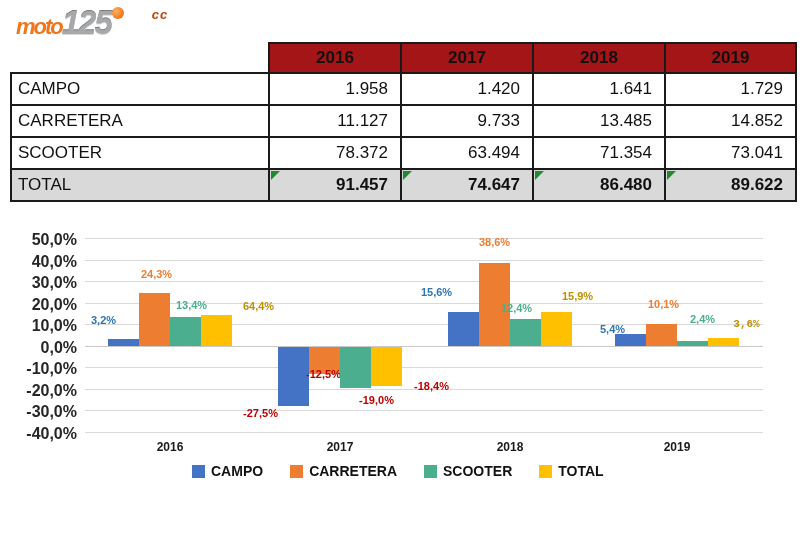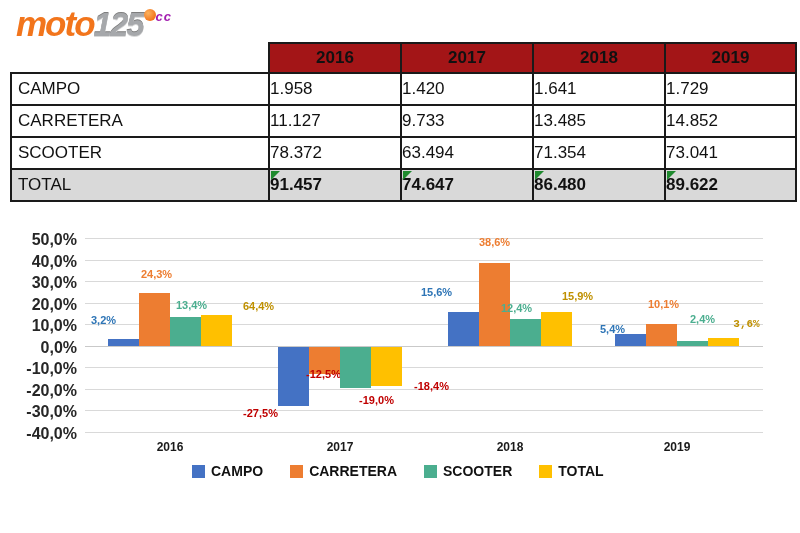--- a/index.html
+++ b/index.html
@@ -2,41 +2,41 @@
 <html><head>
 <meta charset="utf-8">
 <style>
   * { margin:0; padding:0; box-sizing:border-box; }
   html,body { width:800px; height:533px; background:#ffffff; overflow:hidden;
               font-family:"Liberation Sans", sans-serif; }
   #page { position:relative; width:800px; height:533px; background:#fff; }
 
   
   .logo { position:absolute; left:16px; top:4px; font-style:italic; white-space:nowrap; }
-  .lg-moto { font-size:35px; font-weight:bold; color:#F2751C; letter-spacing:-2px; }
+  .lg-moto { font-size:22px; font-weight:bold; color:#F2751C; letter-spacing:-2px; }
   .lg-125  { font-size:33px; font-weight:bold; color:#A6A8AB; letter-spacing:-2px;
              text-shadow:0 1px 0 #d8d8d8, 0 -1px 0 #7e7e7e; }
   .lg-dot  { display:inline-block; width:12px; height:12px; border-radius:50%;
              background:radial-gradient(circle at 35% 35%, #FCB25E, #F2751C 70%);
              position:relative; top:-15px; margin-left:1px; }
-  .lg-cc   { font-size:13px; font-weight:bold; color:#a21caf; position:relative;
-             top:-15px; letter-spacing:1px; }
+  .lg-cc   { font-size:13px; font-weight:bold; color:#c2410c; position:relative;
+             top:-15px; letter-spacing:1px;margin-left:28px; }
 
   
   table.tbl { position:absolute; left:10px; top:42px; width:785px;
               border-collapse:collapse; table-layout:fixed; }
   table.tbl td { border:2px solid #1a1a1a; font-size:17px; color:#111;
                  overflow:hidden; white-space:nowrap; }
   td.ghost { border:none !important; background:#fff; }
   tr.hrow td { height:30px; }
   tr.brow td, tr.trow td { height:32px; }
   td.hd  { background:#A31517; color:#fff; font-weight:bold; text-align:center;
            font-size:17px; }
   td.lbl { text-align:left; padding-left:6px; font-size:18px; }
-  td.num { padding-right:12px; }
+  td.num { text-align:right; padding-right:12px; }
   tr.trow td { background:#D9D9D9; }
   tr.trow td.num { font-weight:bold; position:relative; }
   .tri { position:absolute; left:1px; top:1px; width:0; height:0;
          border-top:9px solid #1F8A2E; border-right:9px solid transparent; }
 
   
   #chart { position:absolute; left:0; top:210px; width:800px; height:323px; }
   .chart-title { position:absolute; right:37px; top:4px; font-size:14px;
                  font-weight:bold; color:#1a1a1a; }
   #plot { position:absolute; left:85px; top:28px; width:678px; height:194px; }

